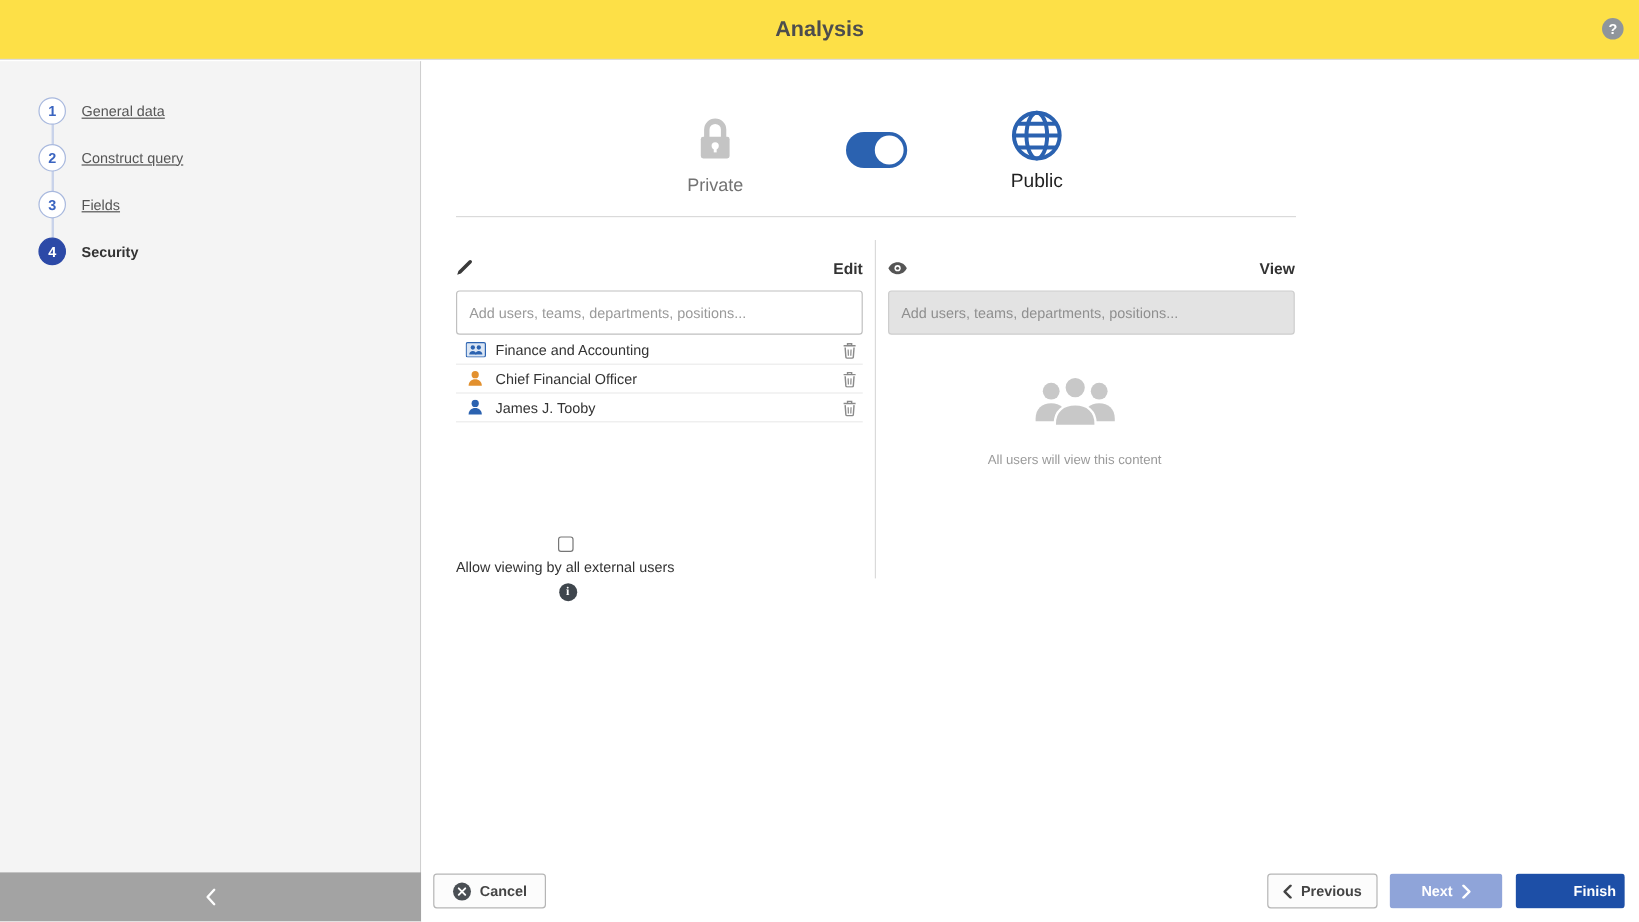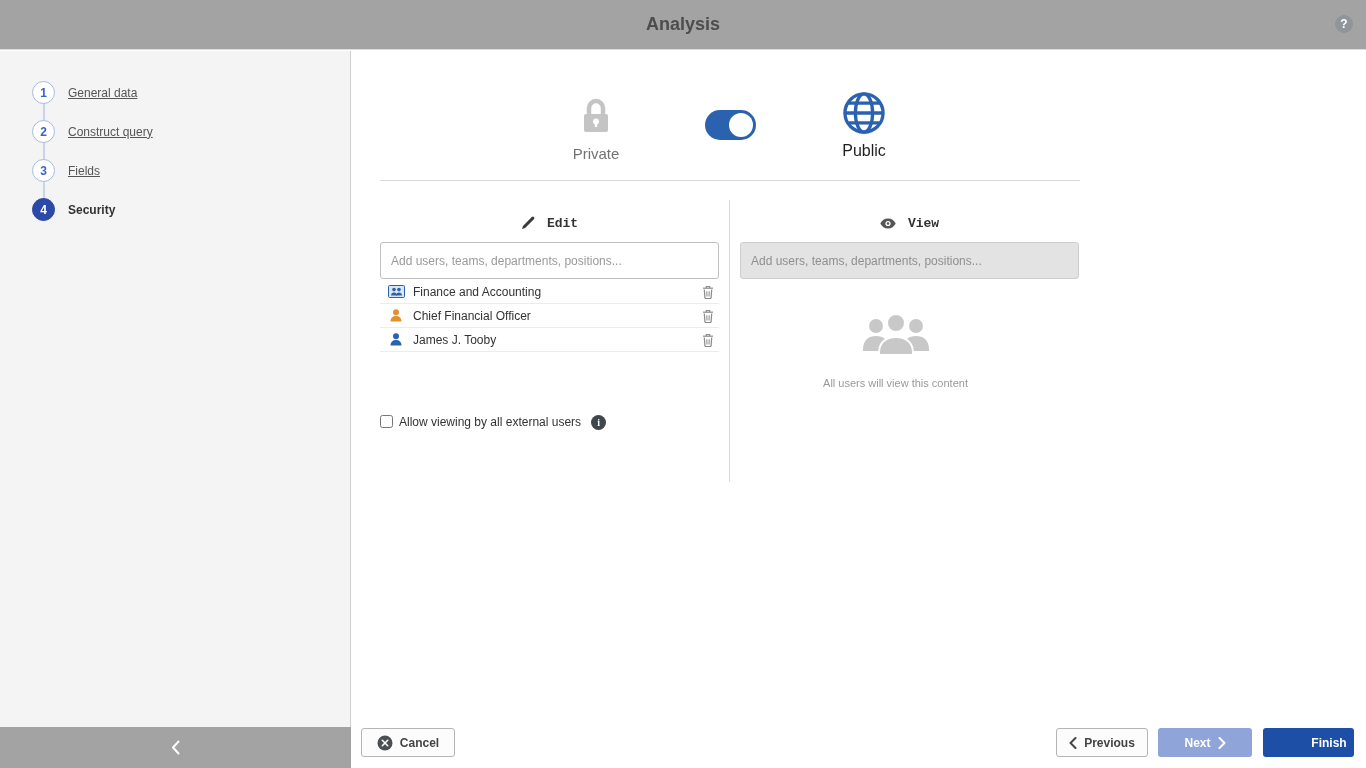--- a/index.html
+++ b/index.html
@@ -2,21 +2,21 @@
 <html><head>
 <meta charset="utf-8">
 <style>
   * { margin:0; padding:0; box-sizing:border-box; }
   html,body { width:1366px; height:768px; overflow:hidden; background:#fff;
               font-family:"Liberation Sans", sans-serif; }
   .page { position:relative; width:1366px; height:768px; }
 
   
   .topbar { position:absolute; top:0; left:0; width:1366px; height:50px;
-            background:#a3a3a3; border-bottom:1px solid #dcdcdc;
+            background:#fde047; border-bottom:1px solid #dcdcdc;
             display:flex; align-items:center; justify-content:center; }
   .title { font-size:18px; font-weight:bold; color:#4d4d4d; }
   .help { position:absolute; right:13px; top:15px; width:18px; height:18px;
           border-radius:50%; background:#8f959b; color:#fff; font-size:12px;
           font-weight:bold; display:flex; align-items:center; justify-content:center;
           cursor:pointer; }
 
   
   .sidebar { position:absolute; top:51px; left:0; width:351px; height:717px;
              background:#f4f4f4; border-right:1px solid #cfcfcf; }
@@ -50,21 +50,21 @@
             border-radius:15px; background:#2b62b0; cursor:pointer; }
   .toggle .knob { position:absolute; top:3px; left:24px; width:24px; height:24px;
                   border-radius:50%; background:#fff; }
 
   .hdivider { position:absolute; left:29px; top:129px; width:700px; height:1px;
               background:#dadada; }
   .vdivider { position:absolute; left:378px; top:149px; width:1px; height:282px;
               background:#dadada; }
 
   .panel-header { position:absolute; top:162px; width:339px; height:20px;
-                  display:flex; align-items:center; justify-content:center; gap:12px;font-family:Liberation Mono, monospace; }
+                  display:flex; align-items:center; justify-content:space-between; gap:12px; }
   .panel-header .ph-text { font-size:13px; font-weight:bold; color:#333; }
   .ph-edit { left:29px; }
   .ph-view { left:389px; }
 
   .member-input { position:absolute; top:191px; width:339px; height:37px;
                   border:1px solid #c0c0c0; border-radius:3px; padding:0 10px;
                   font-size:12px; color:#333; font-family:"Liberation Sans", sans-serif; }
   .member-input::placeholder { color:#9a9a9a; opacity:1; }
   .edit-input { left:29px; background:#fff; }
   .view-input { left:389px; background:#e3e3e3; border-color:#cdcdcd; }
@@ -74,22 +74,22 @@
   .entry { display:flex; align-items:center; height:24px;
            border-bottom:1px solid #ececec; padding:0 3px 0 7px; }
   .entry .e-icon { width:18px; display:flex; justify-content:center; }
   .entry .e-name { flex:1; margin-left:8px; font-size:12px; color:#333; }
   .entry .e-del { width:16px; height:16px; border:none; background:none;
                   cursor:pointer; display:flex; align-items:center; justify-content:center; }
 
   .empty-state { position:absolute; left:375px; top:260px; width:339px; text-align:center; }
   .empty-text { margin-top:16px; font-size:11px; color:#9a9a9a; }
 
-  .ext-row { position:absolute; left:29px; top:364px; display:flex;
-             gap:6px; cursor:pointer; }
+  .ext-row { position:absolute; left:29px; top:396px; display:flex;
+             align-items:center; gap:6px; cursor:pointer;flex-direction:column; }
   .ext-row input { width:13px; height:13px; cursor:pointer; }
   .ext-label { font-size:12px; color:#333; }
   .info-dot { width:15px; height:15px; margin-left:4px; border-radius:50%;
               background:#3f464d; color:#fff; font-size:10px; font-weight:bold;
               font-family:"Liberation Serif", serif; display:flex; align-items:center;
               justify-content:center; cursor:pointer; }
 
   
   .btn { position:absolute; top:677px; height:29px; border-radius:3px;
          display:flex; align-items:center; justify-content:center; gap:7px;

